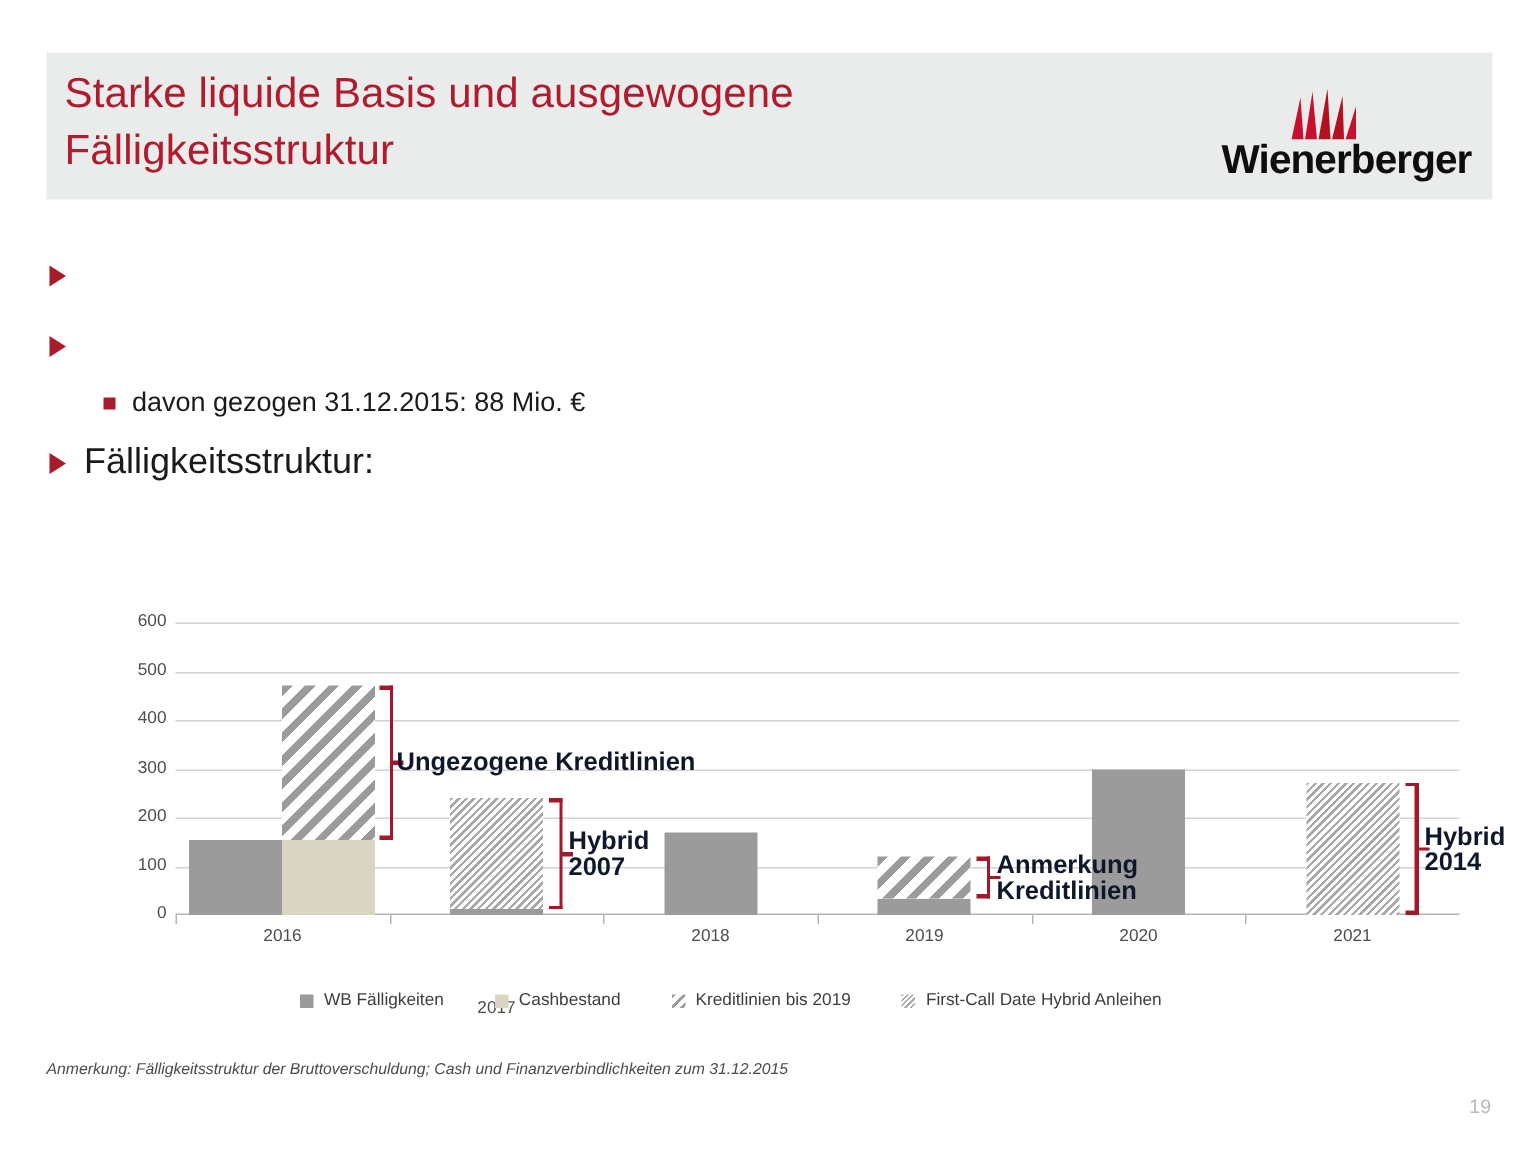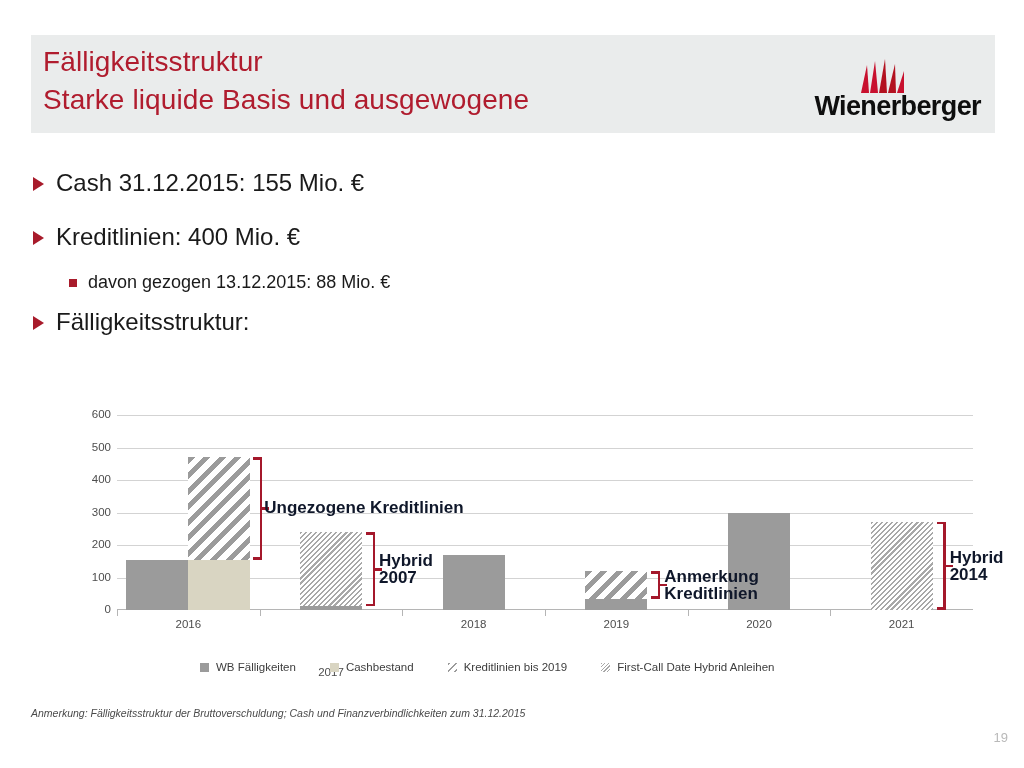--- a/index.html
+++ b/index.html
@@ -90,57 +90,55 @@
   .leg{display:flex;align-items:center;margin-right:34px;}
   .leg .swatch{width:9px;height:9px;margin-right:7px;flex:none;}
   .leg .lbl{font-size:11.5px;color:#3d3d3d;white-space:nowrap;}
 
   
   .footnote{
     position:absolute;left:31px;top:707px;
     font-size:10.5px;font-style:italic;color:#4a4a4a;
   }
   .pagenum{
-    position:absolute;right:16px;top:730px;
+    position:absolute;right:30px;top:730px;
     font-size:13px;color:#b9b9b9;
   }
 </style>
 </head>
 <body>
 
 <div class="header">
   <div class="header-title">
+    <div>Starke liquide Basis und ausgewogene</div>
     <div>Fälligkeitsstruktur</div>
-    <div>Starke liquide Basis und ausgewogene</div>
   </div>
   <div class="logo">
     <svg class="logo-mark" viewBox="0 0 52 34">
       <polygon points="6,34 14,34 12,6 6,34" fill="#c8102e"></polygon>
       <polygon points="15,34 23,34 20,2 15,34" fill="#c8102e"></polygon>
       <polygon points="24,34 32,34 30,0 24,34" fill="#b3111f"></polygon>
       <polygon points="33,34 41,34 40,5 33,34" fill="#b3111f"></polygon>
       <polygon points="42,34 49,34 49,12 42,34" fill="#c8102e"></polygon>
     </svg>
     <div class="logo-word">Wienerberger</div>
   </div>
 </div>
 
 <div class="bullets">
   <div class="b1">
     <span class="tri"></span>
-    <span class="txt">Cash 31.12.2015: 155 Mio. €</span>
   </div>
   <div class="b1" style="margin-bottom:18px;">
     <span class="tri"></span>
-    <span class="txt">Kreditlinien: 400 Mio. €</span>
   </div>
   <div class="sub">
     <div class="b2">
       <span class="sq"></span>
-      <span class="txt">davon gezogen 13.12.2015: 88 Mio. €</span>
+      <span class="txt">davon gezogen 31.12.2015: 88 Mio. €</span>
     </div>
   </div>
   <div class="b1">
     <span class="tri"></span>
     <span class="txt">Fälligkeitsstruktur:</span>
   </div>
 </div>
 
 <div class="chart">
 

